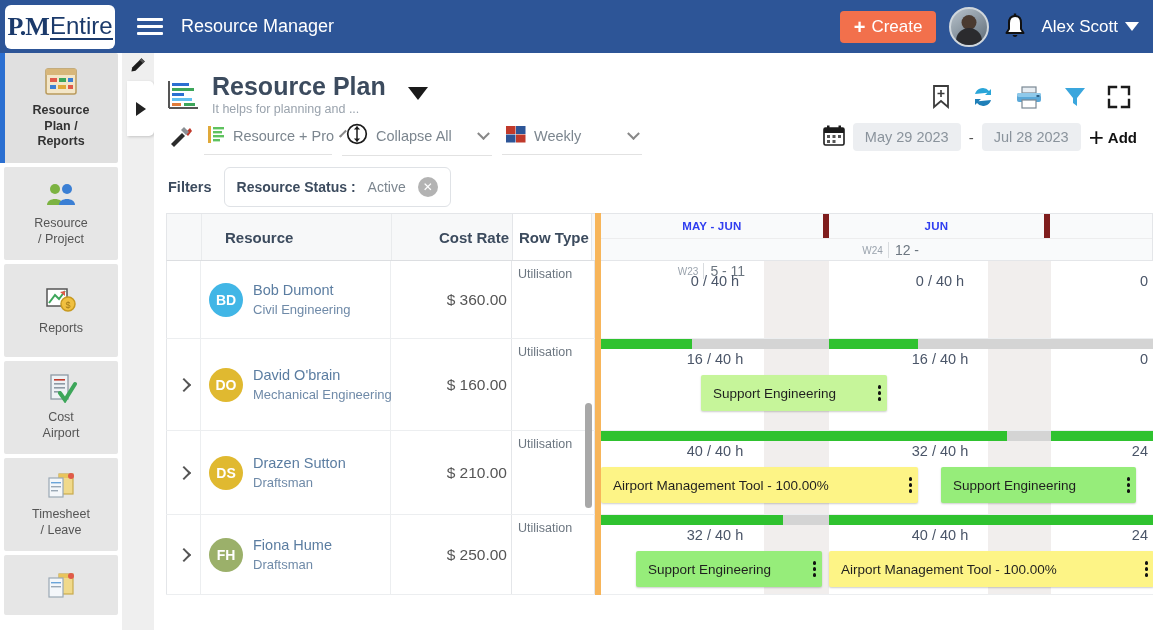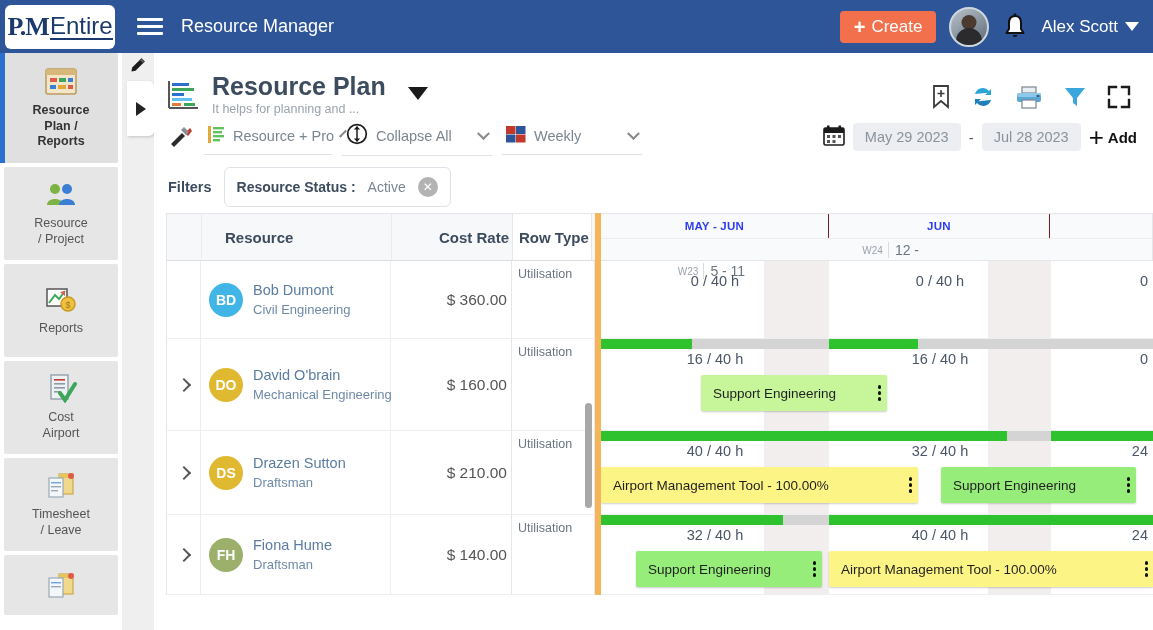--- a/index.html
+++ b/index.html
@@ -145,21 +145,21 @@
   .grid { position: relative; margin-left: 12px; width: 987px; height: 382px; }
   .grid-head { display: flex; height: 48px; background: #f7f8f9; border: 1px solid #e4e6e9; border-bottom: 1px solid #dcdee1; }
   .gh { display: flex; align-items: center; font-size: 15px; font-weight: bold; color: #3c4b5e; border-right: 1px solid #e9ebed; }
   .gh-exp { width: 35px; }
   .gh-res { width: 190px; padding-left: 23px; }
   .gh-rate { width: 120px; justify-content: flex-end; padding-right: 3px; border-right: none; }
   .gh-rowtype { width: 80px; padding-left: 6px; background:#fff; border-left:1px solid #e4e6e9; border-right:1px solid #e4e6e9;}
 
   .tl-head { position: absolute; top: 0; left: 435px; width: 552px; height: 48px; border: 1px solid #e4e6e9; border-left: none; background: #f9fafb; }
   .tl-head-top { display: flex; height: 24px; }
-  .tlm { display: flex; align-items: center; justify-content: center; font-size: 11.5px; font-weight: bold; color: #2f3df0; border-right: 1px solid #7f1d1d; letter-spacing: .2px; }
+  .tlm { display: flex; align-items: center; justify-content: center; font-size: 11.5px; font-weight: bold; color: #2f3df0; border-right: 6px solid #7f1d1d; letter-spacing: .2px; }
   .tl-head-bot { display: flex; height: 23px; border-top: 1px solid #ededee; }
   .tlw { display: flex; align-items: center; justify-content: center; gap: 5px; border-right: 1px solid #e4e6e9; }
   .tlw .wk { font-size: 10px; color: #9aa3ad; }
   .tlw .rng { font-size: 14px; color: #6c7680; border-left: 1px solid #d9dcdf; padding-left: 6px; }
 
   .orange-div { position: absolute; left: 429px; top: 0; width: 6px; bottom: 0; background: #f7b55a; z-index: 5; }
   .vscroll { position: absolute; left: 419px; top: 190px; width: 7px; height: 105px; background: #a8a8a8; border-radius: 4px; z-index: 6; }
 
   .body-wrap { position: absolute; top: 48px; left: 0; width: 987px; height: 334px; overflow: hidden; }
   .row { display: flex; position: relative; border-bottom: 1px solid #eceef0; }
@@ -611,21 +611,21 @@
         <div class="cell c-exp">
             <span class="chev-r"></span>
           </div>
         <div class="cell c-res">
           <span class="av" style="background:#9bb06a;">FH</span>
           <span>
             <span class="r-name" style="display:block;">Fiona Hume</span>
             <span class="r-role" style="display:block;">Draftsman</span>
           </span>
         </div>
-        <div class="cell c-rate">$ 140.00</div>
+        <div class="cell c-rate">$ 250.00</div>
         <div class="cell c-rowtype">Utilisation</div>
         <div class="tl">
           <div class="weekcol" style="left:0;width:228px;"></div>
           <div class="weekcol" style="left:228px;width:222px;"></div>
           <div class="weekcol" style="left:450px;width:102px;border-right:none;"></div>
           <div class="weekend" style="left:163px;width:65px;"></div>
           <div class="weekend" style="left:387px;width:63px;"></div>
           <div class="util-bar" style="left:0;width:228px;">
               <span class="util-fill" style="width:80%;"></span>
             </div>

